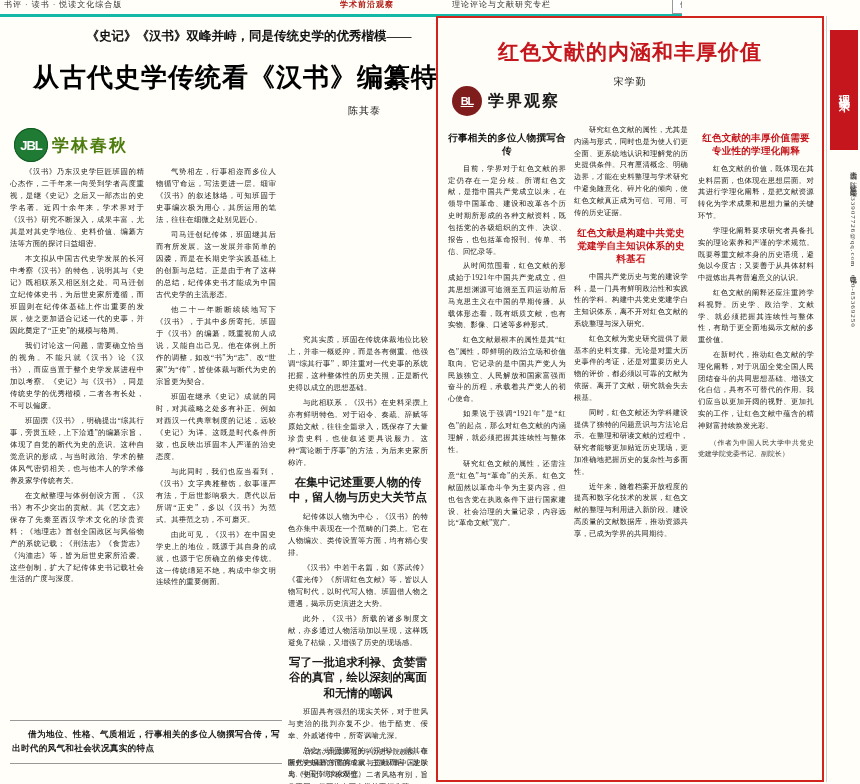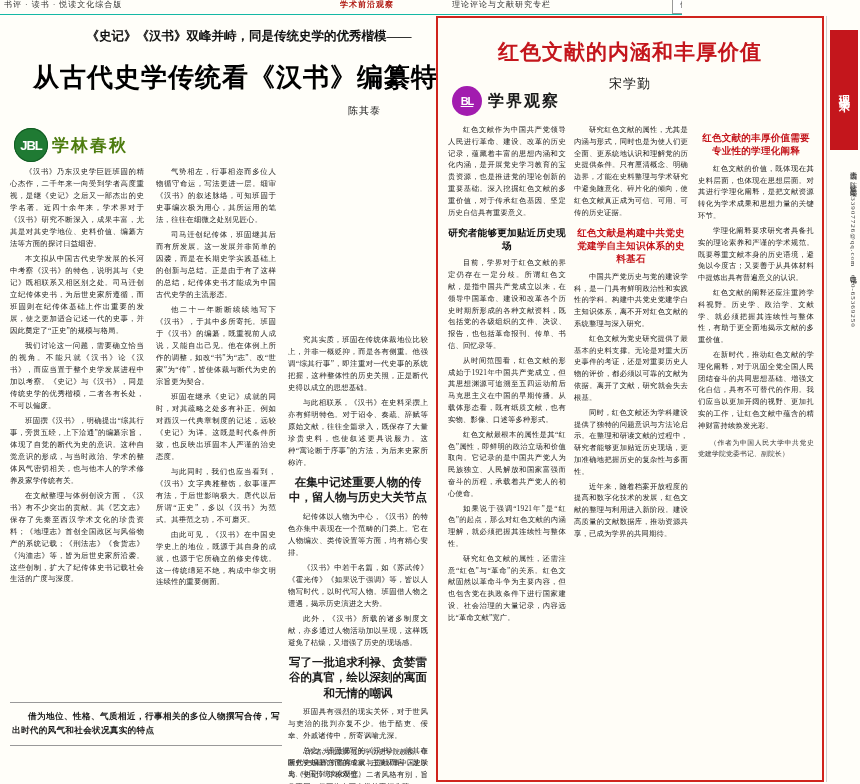--- a/index.html
+++ b/index.html
@@ -10,21 +10,21 @@
     color:#1a1a1a;
     overflow:hidden;
     position:relative;
   }
   .page{position:absolute;inset:0;}
 
   
   .topstrip{
     position:absolute;left:0;top:0;width:682px;height:14px;
     overflow:hidden;
-    border-bottom:1px solid #14b8a6;
+    border-bottom:3px solid #14b8a6;
     font-size:8px;color:#333;
   }
   .topstrip .seg{position:absolute;white-space:nowrap;}
   .topstrip .t1{left:4px;top:-1px;letter-spacing:1px;}
   .topstrip .t2{left:340px;top:-1px;color:#b01911;font-weight:bold;letter-spacing:1px;}
   .topstrip .t3{left:452px;top:-1px;letter-spacing:1px;}
   .topstrip .t4{left:680px;top:-1px;letter-spacing:2px;}
   .topstrip .t5{left:822px;top:-3px;font-size:13px;font-weight:bold;letter-spacing:1px;}
   .topbox{
     position:absolute;left:672px;top:-6px;width:116px;height:18px;
@@ -87,43 +87,43 @@
     padding:6px 4px;opacity:.85;
   }
 
   .sub-h{
     font-size:11.5px;font-weight:bold;text-align:center;letter-spacing:0px;
     margin:6px 0 5px 0;line-height:1.35;
   }
   .lead-bold{
     font-size:8.6px;font-weight:bold;line-height:1.6;text-align:justify;
     border-top:1px solid #999;border-bottom:1px solid #999;
-    padding:7px 2px;margin-top:4px;text-indent:16px;letter-spacing:0.3px;
+    padding:7px 2px;margin-top:22px;text-indent:16px;letter-spacing:0.3px;
   }
   .tail-note{
     font-size:7px;line-height:1.6;text-align:justify;margin-top:5px;color:#2a2a2a;
     text-indent:13px;
   }
 
   
   .right{
     position:absolute;left:436px;top:16px;width:388px;height:766px;
     border:2px solid #d0241d;
     box-sizing:border-box;
     background:#fffdf7;
   }
   .r-pad{position:absolute;inset:0;padding:8px 20px;box-sizing:border-box;}
   .r-head{
     text-align:center;font-size:21px;font-weight:bold;letter-spacing:1px;
     color:#c4161c;margin-top:12px;
   }
-  .r-author{text-align:center;font-size:13px;margin-top:9px;letter-spacing:1px;color:#222;}
+  .r-author{text-align:center;font-size:10px;margin-top:9px;letter-spacing:1px;color:#222;}
   .r-logo-row{position:absolute;left:14px;top:68px;display:flex;align-items:center;gap:6px;}
   .r-logo-badge{
-    width:30px;height:30px;border-radius:50%;background:#a21caf;color:#fff;
+    width:30px;height:30px;border-radius:50%;background:#7f1d1d;color:#fff;
     display:flex;align-items:center;justify-content:center;font-size:11px;font-weight:bold;
     font-family:"Liberation Sans",sans-serif;letter-spacing:-1px;text-decoration:underline;
   }
   .r-logo-text{font-size:16px;font-weight:bold;letter-spacing:2px;}
 
   .r-cols{position:absolute;left:10px;top:106px;width:366px;}
   .rcol{position:absolute;font-size:7.3px;line-height:1.62;text-align:justify;letter-spacing:0.2px;color:#1c1c1c;}
   .rcol p{margin:0 0 3px 0;text-indent:15px;}
   .rc1{left:0;top:0;width:118px;}
   .rc2{left:126px;top:0;width:114px;}
@@ -201,21 +201,21 @@
       <div class="col c3">
         <div class="figure">
           <div class="scroll">汉书</div>
           <div class="book">汉书补注</div>
         </div>
         <div style="height:152px"></div>
         <p>究其实质，班固在传统体裁地位比较上，并非一概贬抑，而是各有侧重。他强调“综其行事”，即注重对一代史事的系统把握，这种整体性的历史关照，正是断代史得以成立的思想基础。</p>
         <p>与此相联系，《汉书》在史料采撰上亦有鲜明特色。对于诏令、奏疏、辞赋等原始文献，往往全篇录入，既保存了大量珍贵史料，也使叙述更具说服力。这种“寓论断于序事”的方法，为后来史家所称许。</p>
         <div class="sub-h">在集中记述重要人物的传中，留人物与历史大关节点</div>
         <p>纪传体以人物为中心，《汉书》的特色亦集中表现在一个范畴的门类上。它在人物编次、类传设置等方面，均有精心安排。</p>
-        <p>《汉书》中若干名篇，如《苏武传》《霍光传》《如果说于强调》等，皆以人物写时代，以时代写人物。班固借人物之遭遇，揭示历史演进之大势。</p>
+        <p>《汉书》中若干名篇，如《苏武传》《霍光传》《所谓红色文献》等，皆以人物写时代，以时代写人物。班固借人物之遭遇，揭示历史演进之大势。</p>
         <p>此外，《汉书》所载的诸多制度文献，亦多通过人物活动加以呈现，这样既避免了枯燥，又增强了历史的现场感。</p>
         <div class="sub-h">写了一批追求利禄、贪婪雷谷的真官，绘以深刻的寓面和无情的嘲讽</div>
         <p>班固具有强烈的现实关怀，对于世风与吏治的批判亦复不少。他于酷吏、佞幸、外戚诸传中，所寄讽喻尤深。</p>
         <p>总之，班固撰写的《汉书》，就其在断代史编纂方面的成就与贡献而言，足以与《史记》并称双璧。二者风格有别，旨趣不同，但同为中国史学的不朽典范。</p>
       </div>
     </div>
 
     <div style="position:absolute;left:10px;top:682px;width:272px;">
       <div class="lead-bold">借为地位、性格、气质相近，行事相关的多位人物撰写合传，写出时代的风气和社会状况真实的特点</div>
     </div>
@@ -230,22 +230,21 @@
       <div class="r-author">宋学勤</div>
 
       <div class="r-logo-row">
         <div class="r-logo-badge">BL</div>
         <div class="r-logo-text">学界观察</div>
       </div>
 
       <div class="r-cols">
 
         <div class="rcol rc1">
-          <p>红色文献作为中国共产党领导人民进行革命、建设、改革的历史记录，蕴藏着丰富的思想内涵和文化内涵，是开展党史学习教育的宝贵资源，也是推进党的理论创新的重要基础。深入挖掘红色文献的多重价值，对于传承红色基因、坚定历史自信具有重要意义。</p>
-          <div class="r-sub">研究者能够更加贴近历史现场</div>
+          <div class="r-sub">行事相关的多位人物撰写合传</div>
           <p>目前，学界对于红色文献的界定仍存在一定分歧。所谓红色文献，是指中国共产党成立以来，在领导中国革命、建设和改革各个历史时期所形成的各种文献资料，既包括党的各级组织的文件、决议、报告，也包括革命报刊、传单、书信、回忆录等。</p>
           <p>从时间范围看，红色文献的形成始于1921年中国共产党成立，但其思想渊源可追溯至五四运动前后马克思主义在中国的早期传播。从载体形态看，既有纸质文献，也有实物、影像、口述等多种形式。</p>
           <p>红色文献最根本的属性是其“红色”属性，即鲜明的政治立场和价值取向。它记录的是中国共产党人为民族独立、人民解放和国家富强而奋斗的历程，承载着共产党人的初心使命。</p>
           <p>如果说于强调“1921年”是“红色”的起点，那么对红色文献的内涵理解，就必须把握其连续性与整体性。</p>
           <p>研究红色文献的属性，还需注意“红色”与“革命”的关系。红色文献固然以革命斗争为主要内容，但也包含党在执政条件下进行国家建设、社会治理的大量记录，内容远比“革命文献”宽广。</p>
         </div>
 
         <div class="rcol rc2">
           <p>研究红色文献的属性，尤其是内涵与形式，同时也是为使人们更全面、更系统地认识和理解党的历史提供条件。只有厘清概念、明确边界，才能在史料整理与学术研究中避免随意化、碎片化的倾向，使红色文献真正成为可信、可用、可传的历史证据。</p>
           <div class="r-sub red">红色文献是构建中共党史党建学自主知识体系的史料基石</div>

